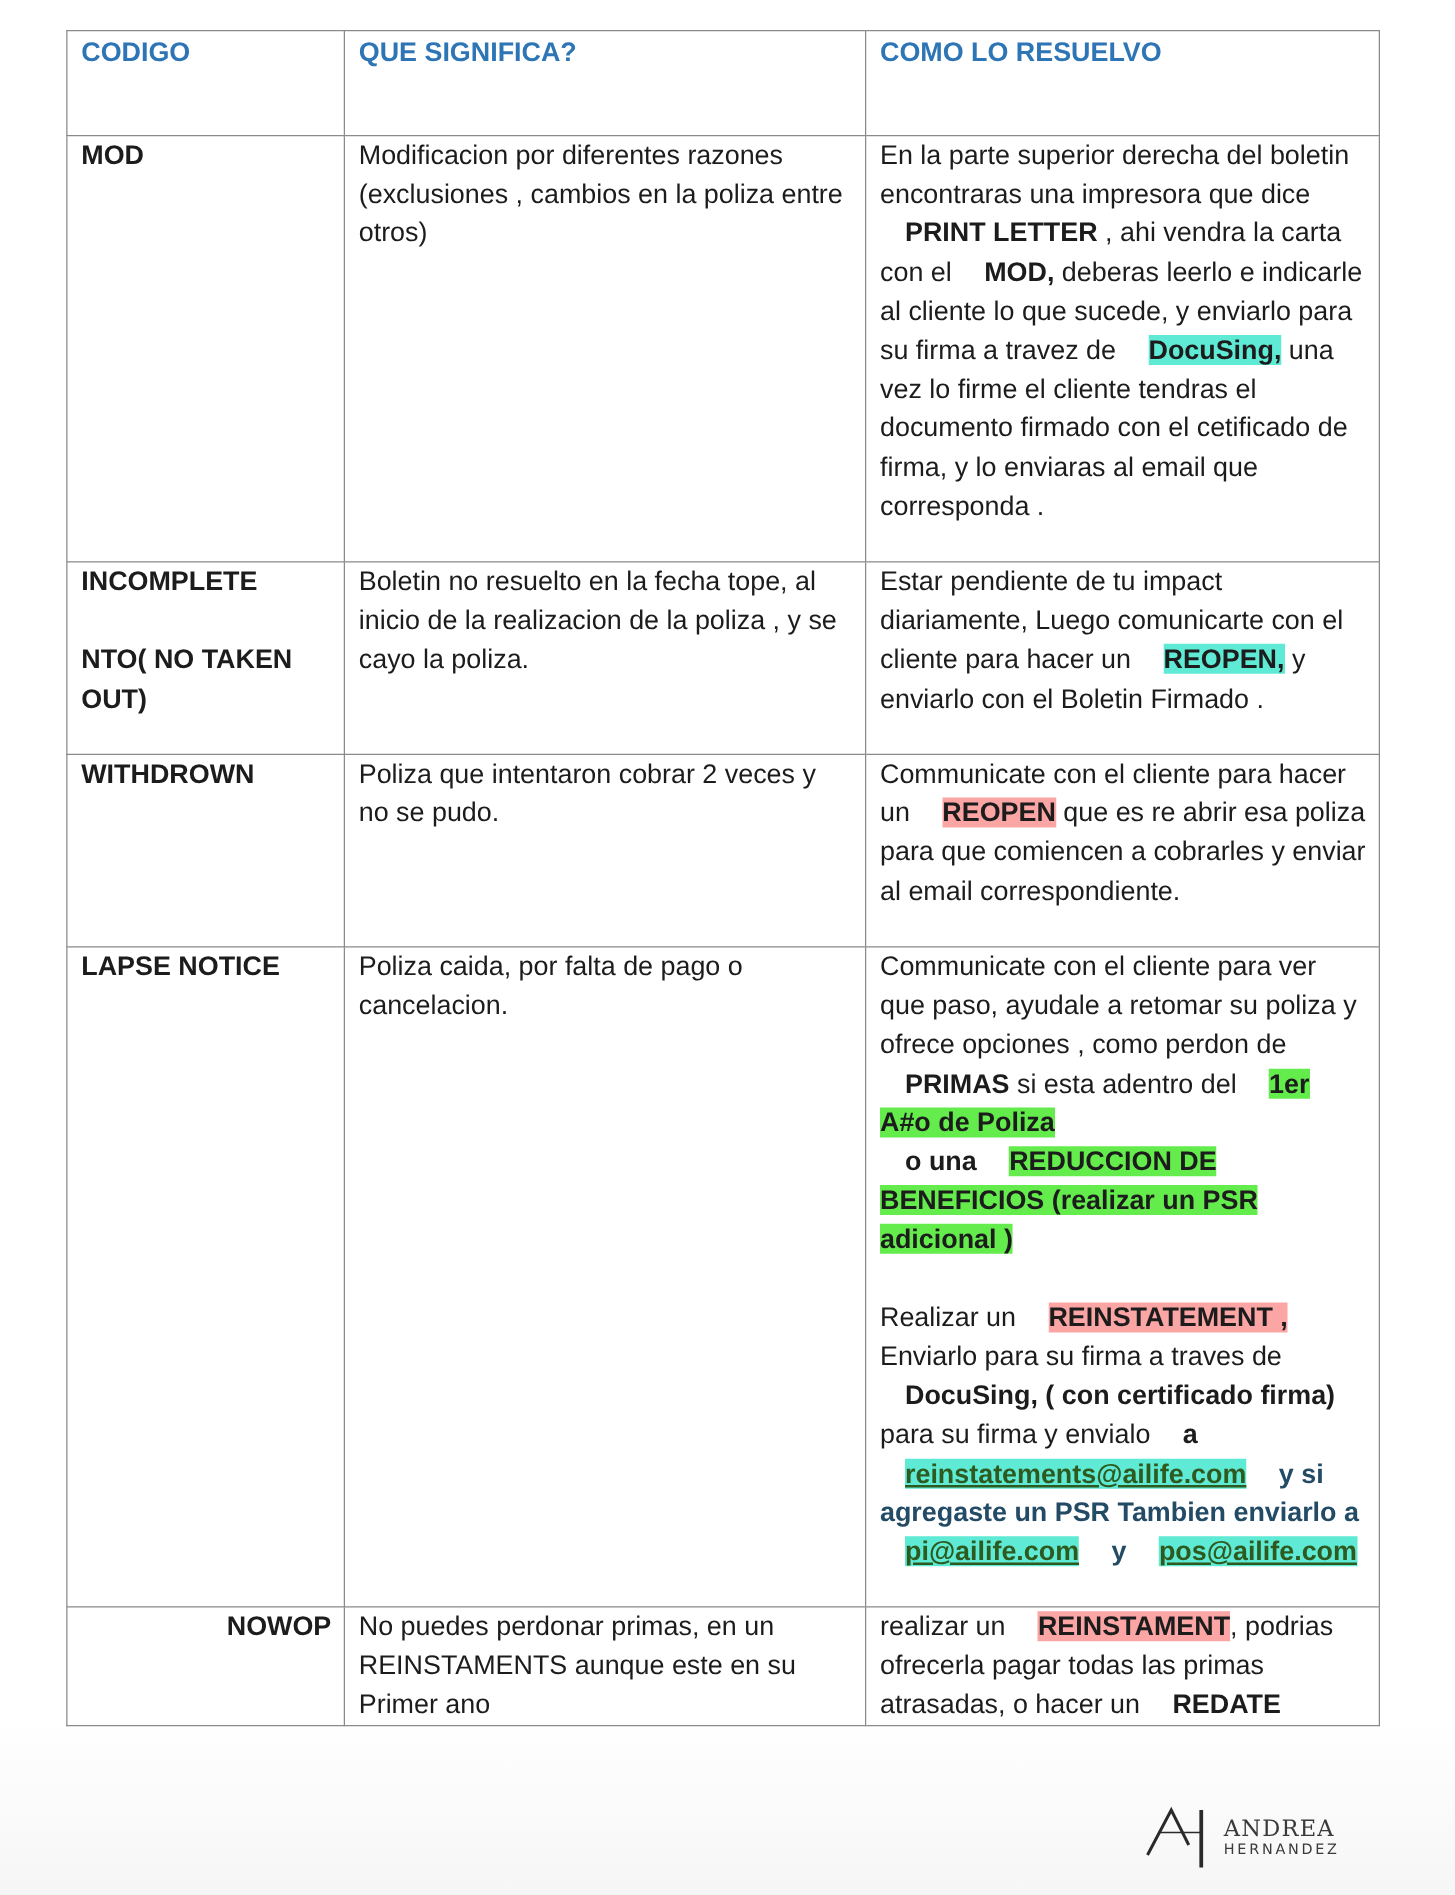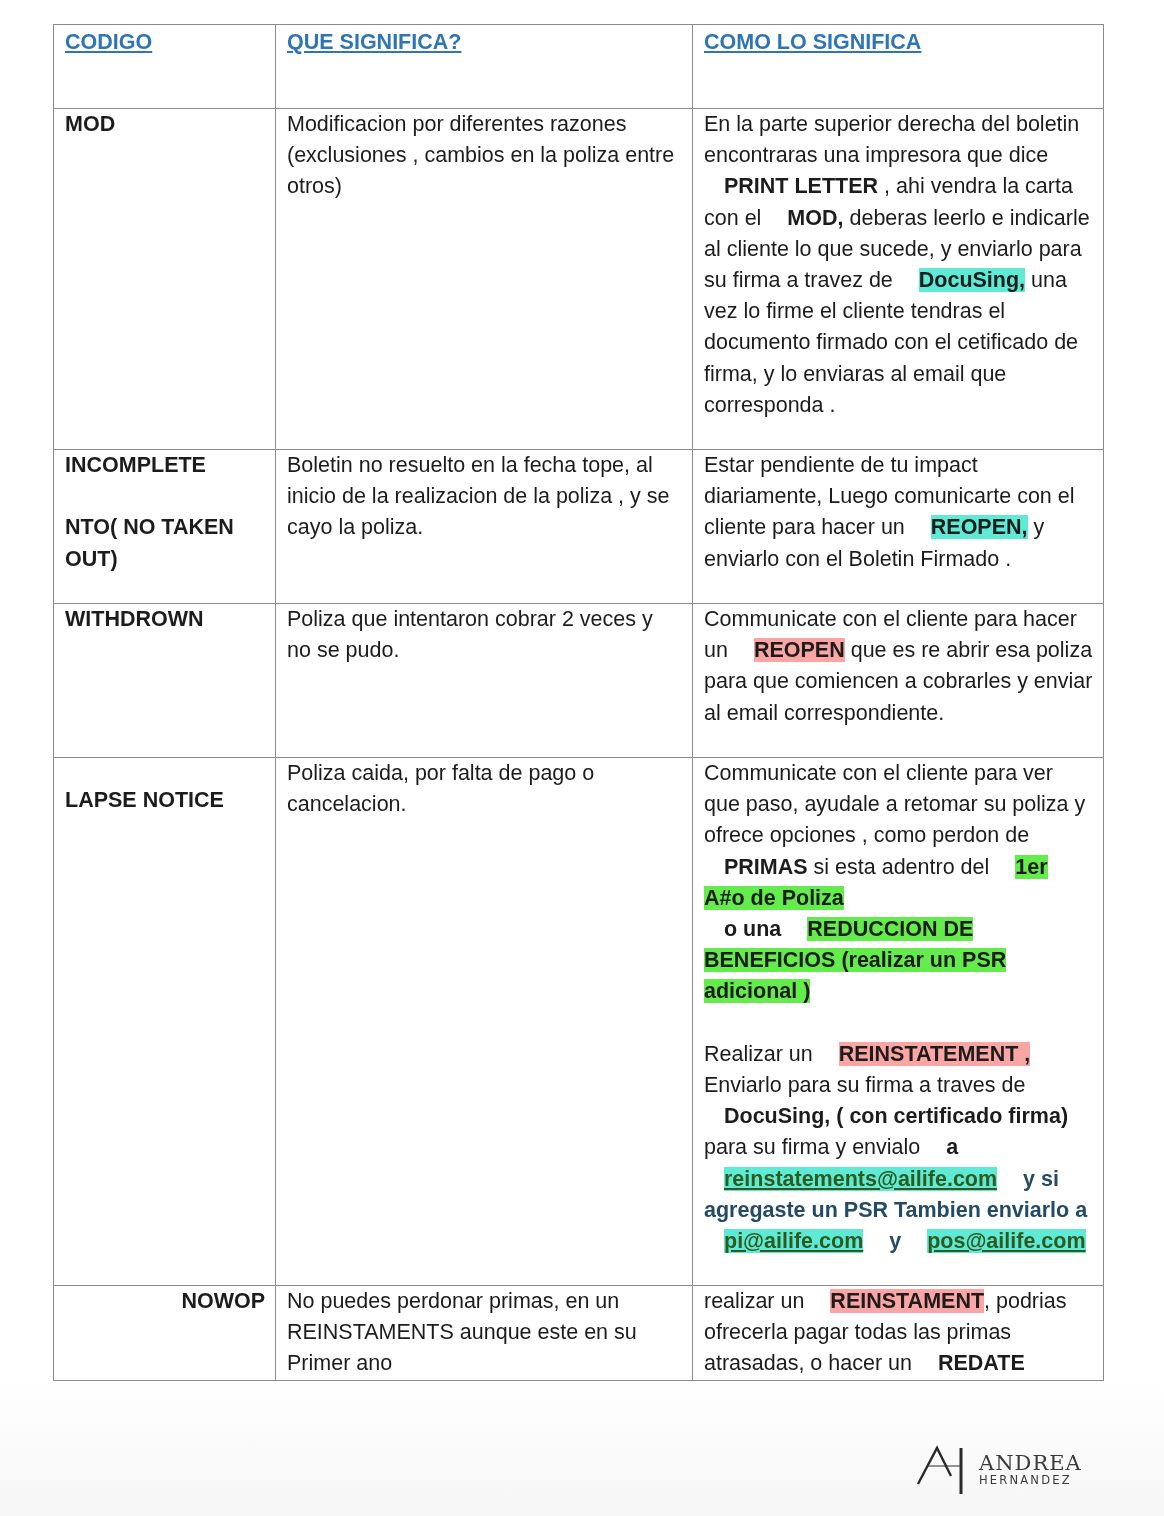--- a/index.html
+++ b/index.html
@@ -18,21 +18,21 @@
     }
     table.codes td, table.codes th {
       border: 1.5px solid #8a8a8a;
       vertical-align: top;
       padding: 0 10px 0 11px;
       font-size: 21.5px;
       line-height: 31.2px;
       text-align: left;
     }
     table.codes th {
-      color: #2e75b6; font-weight: bold; height: 81px; padding-top: 2px; text-decoration: underline;
+      color: #2e75b6; font-weight: bold; height: 81px; padding-top: 2px;
     }
     col.c1 { width: 222px; }
     col.c2 { width: 417px; }
     col.c3 { width: 411px; }
     .code { font-weight: bold; }
     .code .gap { display: block; height: 31.2px; }
     .seg.bold { font-weight: bold; margin-left: 20px; }
     .seg.hl-yellow { background: #5eead4; }
     .seg.hl-cyan { background: #fca5a5; }
     .seg.hl-green { background: #63ec4c; }
@@ -42,39 +42,39 @@
     tr.row-incomplete td { height: 153px; }
     tr.row-withdrawn td { height: 153px; }
     tr.row-lapse td { height: 527px; }
     tr.row-nowop td { height: 90px; }
     .logo {
       position: absolute; left: 915px; top: 1444px; width: 190px; height: 52px;
       display: flex; align-items: center;
     }
     .logo svg { flex: 0 0 auto; }
     .logo .names { margin-left: 8px; line-height: 1; }
-    .logo .first { font-family: "DejaVu Serif", serif; font-size: 21px; color: #3a3a3a; letter-spacing: 1px; }
+    .logo .first { font-family: "DejaVu Serif", serif; font-size: 18px; color: #3a3a3a; letter-spacing: 1px; }
     .logo .last { font-family: "DejaVu Sans", sans-serif; font-size: 11.5px; color: #3a3a3a; letter-spacing: 2.2px; margin-top: 1px; }
   </style>
 </head>
 <body>
 
 <div class="page-bottom-shade"></div>
 
 <table class="codes">
   <colgroup>
       <col class="c1">
       <col class="c2">
       <col class="c3">
     </colgroup>
   <thead>
     <tr>
       <th>CODIGO</th>
       <th>QUE SIGNIFICA?</th>
-      <th>COMO LO SIGNIFICA</th>
+      <th>COMO LO RESUELVO</th>
     </tr>
   </thead>
   <tbody>
     <tr class="row-mod">
       <td class="code">
           <span style="display: block;">MOD</span>
         </td>
       <td>Modificacion por diferentes razones (exclusiones , cambios en la poliza entre otros)</td>
       <td><span class="seg ">En la parte superior derecha del boletin encontraras una impresora que dice </span><span class="seg bold">PRINT LETTER</span><span class="seg "> , ahi vendra la carta con el </span><span class="seg bold">MOD,</span><span class="seg "> deberas leerlo e indicarle al cliente lo que sucede, y enviarlo para su firma a travez de </span><span class="seg bold hl-yellow">DocuSing,</span><span class="seg "> una vez lo firme el cliente tendras el documento firmado con el cetificado de firma, y lo enviaras al email que corresponda .</span></td>
     </tr>
@@ -89,21 +89,21 @@
     </tr>
     <tr class="row-withdrawn">
       <td class="code">
           <span style="display: block;">WITHDROWN</span>
         </td>
       <td>Poliza que intentaron cobrar 2 veces y no se pudo.</td>
       <td><span class="seg ">Communicate con el cliente para hacer un </span><span class="seg bold hl-cyan">REOPEN</span><span class="seg "> que es re abrir esa poliza para que comiencen a cobrarles y enviar al email correspondiente.</span></td>
     </tr>
     <tr class="row-lapse">
       <td class="code">
-          <span style="display: block; margin-top: 27px;">LAPSE NOTICE</span>
+          <span style="display: block;">LAPSE NOTICE</span>
         </td>
       <td>Poliza caida, por falta de pago o cancelacion.</td>
       <td><span class="seg ">Communicate con el cliente para ver que paso, ayudale a retomar su poliza y ofrece opciones , como perdon de </span><span class="seg bold">PRIMAS</span><span class="seg "> si esta adentro del </span><span class="seg bold hl-green">1er A#o de Poliza</span><br><span class="seg bold"> o una </span><span class="seg bold hl-green">REDUCCION DE BENEFICIOS (realizar un PSR adicional )</span><br><br><span class="seg ">Realizar un </span><span class="seg bold hl-cyan">REINSTATEMENT ,</span><span class="seg "> Enviarlo para su firma a traves de </span><span class="seg bold">DocuSing, ( con certificado firma)</span><span class="seg "> para su firma y envialo </span><span class="seg bold">a</span><span class="seg "> </span><span class="seg bold hl-yellow link">reinstatements@ailife.com</span><span class="seg bold blue"> y si agregaste un PSR Tambien enviarlo a </span><span class="seg bold hl-yellow link">pi@ailife.com</span><span class="seg bold blue"> y </span><span class="seg bold hl-yellow link">pos@ailife.com</span></td>
     </tr>
     <tr class="row-nowop">
       <td class="code">
           <span style="display: block; text-align: right;">NOWOP</span>
         </td>
       <td>No puedes perdonar primas, en un REINSTAMENTS aunque este en su Primer ano</td>
       <td><span class="seg ">realizar un </span><span class="seg bold hl-cyan">REINSTAMENT</span><span class="seg ">, podrias ofrecerla pagar todas las primas atrasadas, o hacer un </span><span class="seg bold">REDATE</span></td>

